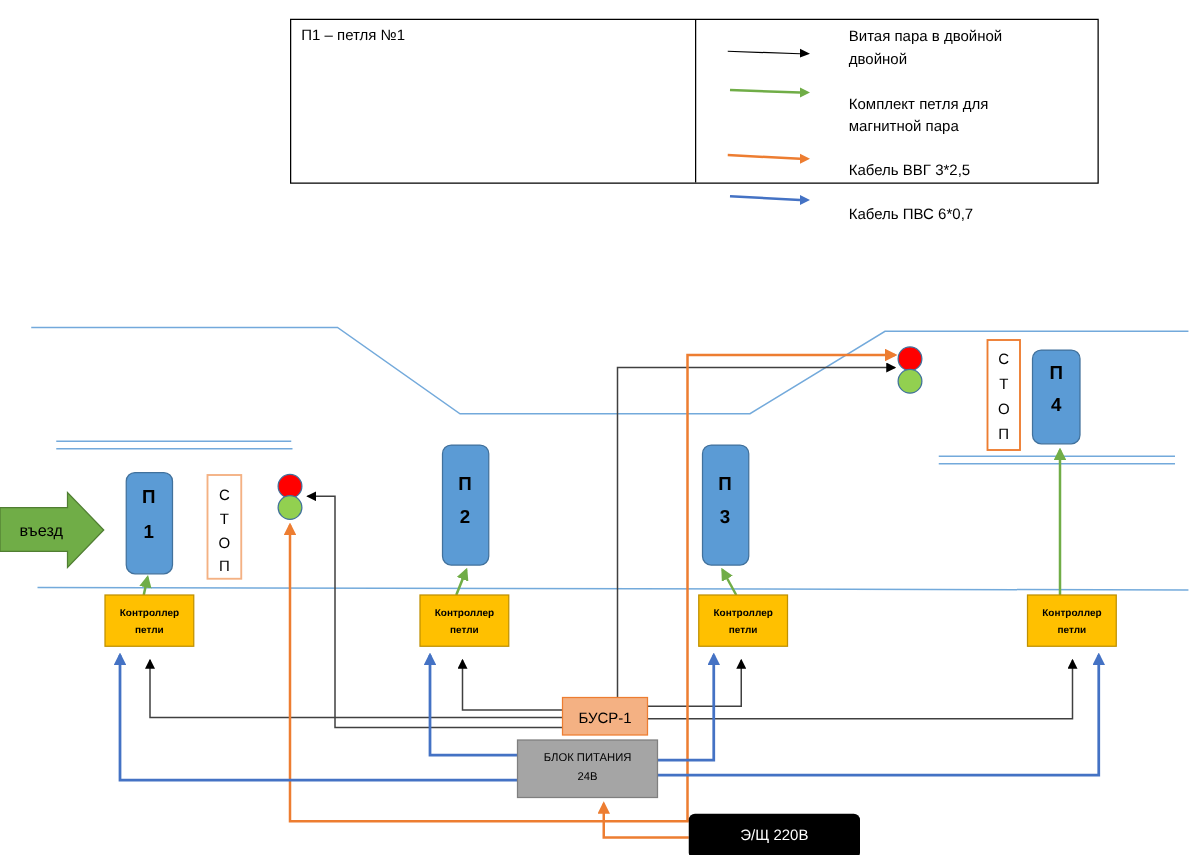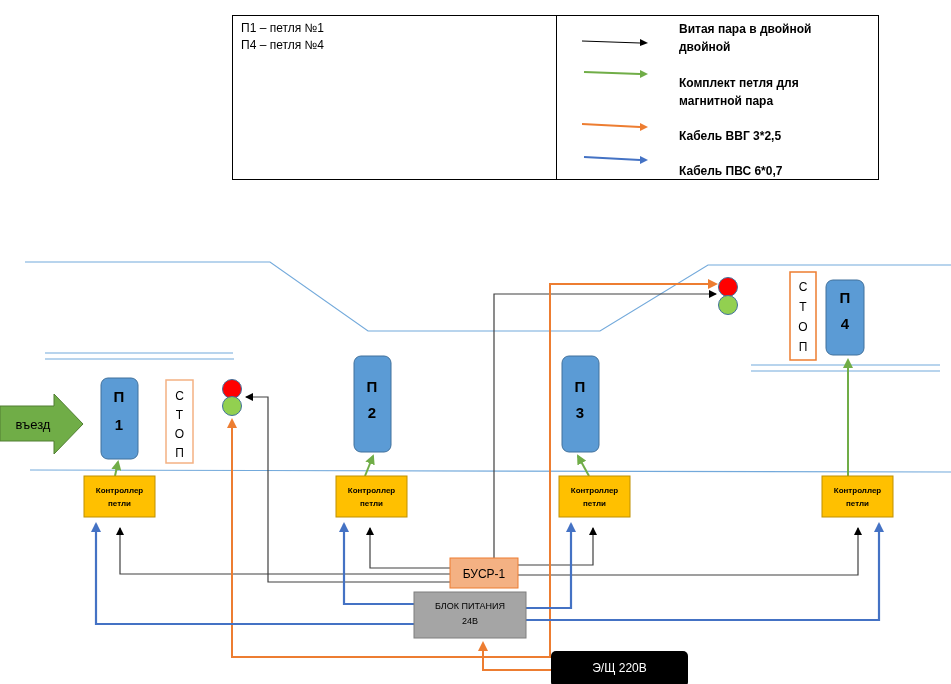--- a/index.html
+++ b/index.html
@@ -1,35 +1,34 @@
 <!DOCTYPE html>
 <html><head>
 <meta charset="utf-8">
 <style>
   html, body { margin: 0; padding: 0; background: #ffffff; }
   body { width: 951px; height: 684px; position: relative; overflow: hidden;
          font-family: "Liberation Sans", "DejaVu Sans", sans-serif; }
-  #legend { position: absolute; left: 232px; top: 15px; width: 647px; height: 165px;
+  #legend { position: absolute; left: 232px; top: 15px; width: 647px; height: 132px;
             border: 1px solid #000; box-sizing: border-box; }
   #legend .col-left { position: absolute; left: 0; top: 0; width: 324px; height: 100%;
             border-right: 1px solid #000; box-sizing: border-box; padding: 4px 0 0 8px; }
   #legend .col-left div { font-size: 12px; line-height: 17px; color: #000; }
-  #legend .col-right { position: absolute; left: 324px; top: 0; right: 0; height: 100%; font-weight: bold; }
+  #legend .col-right { position: absolute; left: 324px; top: 0; right: 0; height: 100%; }
   .leg-text { position: absolute; left: 122px; font-size: 12px; line-height: 18px; color: #000; width: 200px; }
   .leg-arrow { position: absolute; left: 25px; width: 66px; height: 12px; }
   svg#diagram { position: absolute; left: 0; top: 0; }
   .lbl { font-family: "Liberation Sans", "DejaVu Sans", sans-serif; }
 </style>
 </head>
 <body>
 
 <div id="legend">
   <div class="col-left">
     <div>П1 – петля №1</div>
-    <div>П4 – петля №4</div>
   </div>
   <div class="col-right">
     <svg class="leg-arrow" style="top:20px" viewBox="0 0 66 12">
       <line x1="0" y1="5" x2="58" y2="7" stroke="#000" stroke-width="1"></line>
       <polygon points="58,3 66,7 58,10" fill="#000"></polygon>
     </svg>
     <div class="leg-text" style="top:4px">
       <div>Витая пара в двойной</div>
       <div>двойной</div>
     </div>

